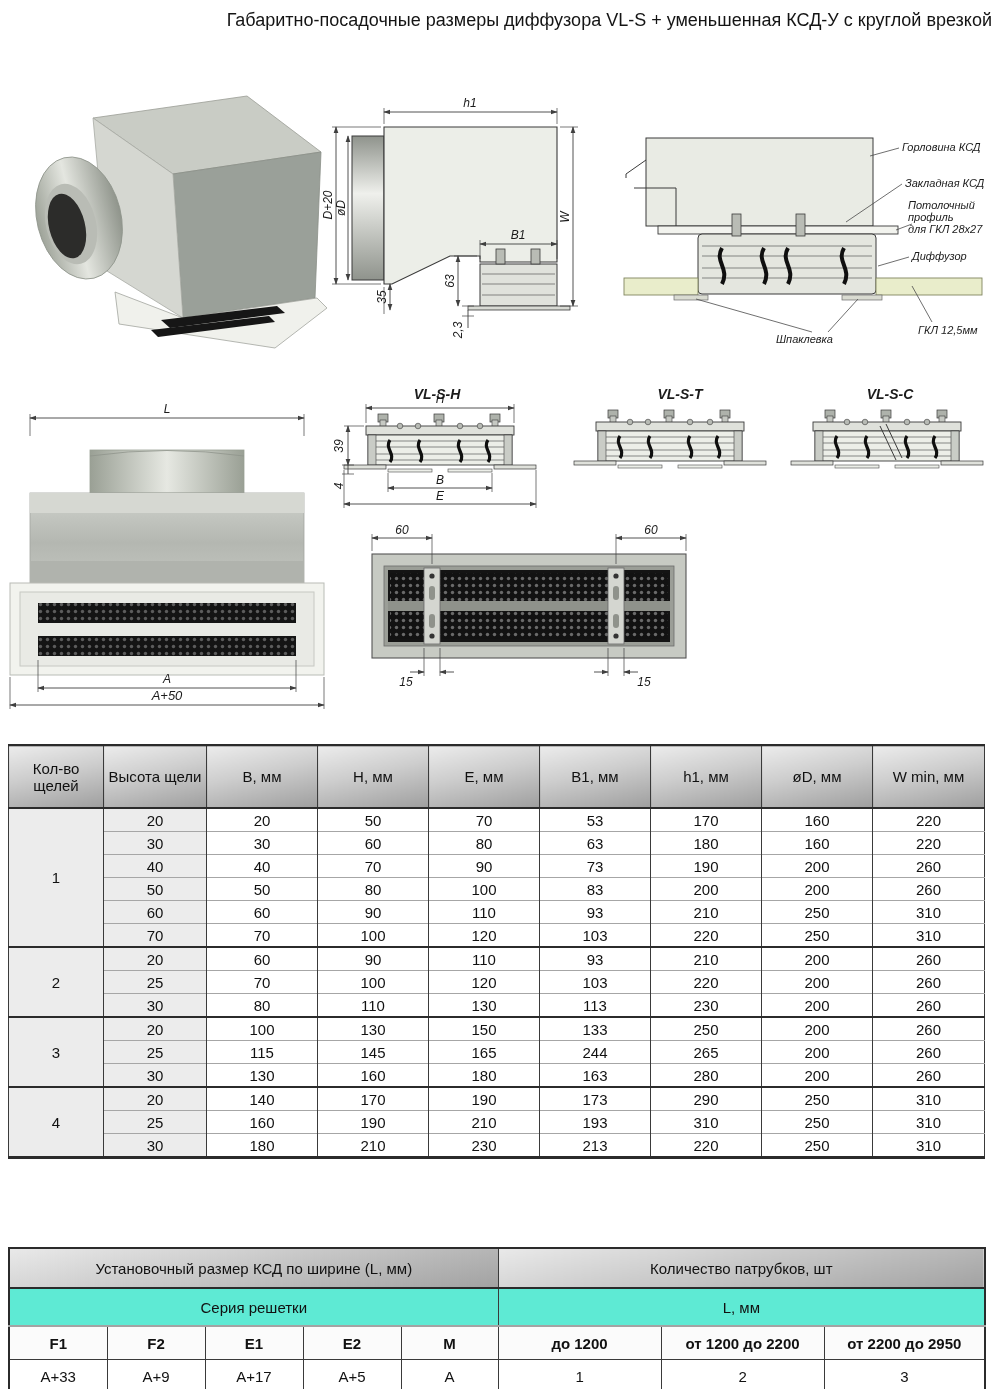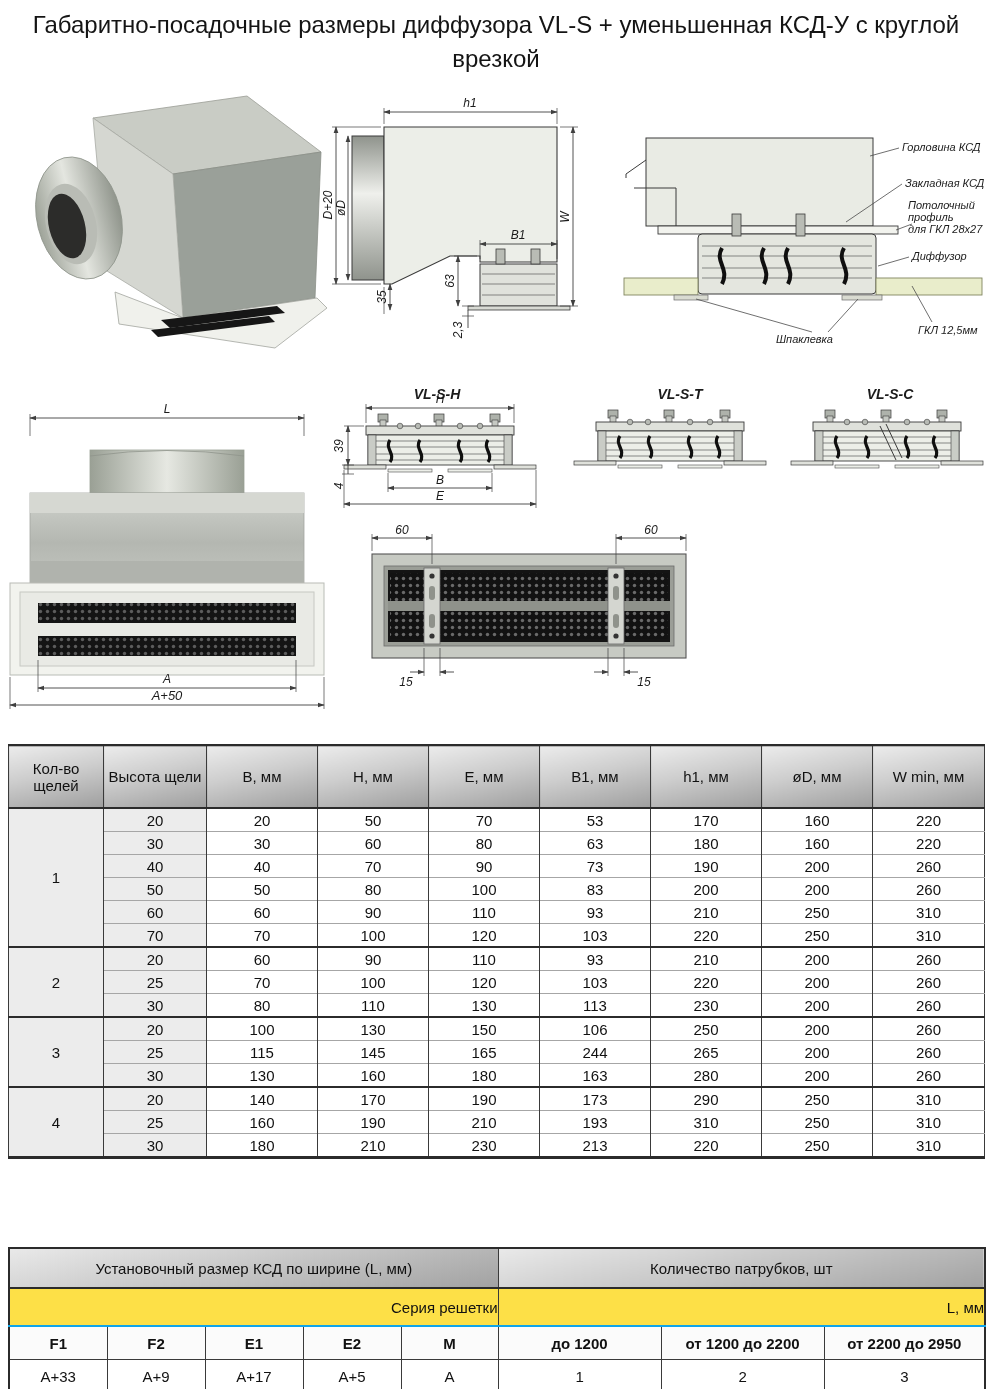--- a/index.html
+++ b/index.html
@@ -1,20 +1,20 @@
 <!DOCTYPE html>
 <html><head>
 <meta charset="utf-8">
 <style>
   html,body{margin:0;padding:0;background:#ffffff;}
   #stage{position:relative;width:992px;height:1389px;background:#fff;overflow:hidden;
          font-family:"Liberation Sans",sans-serif;color:#111;}
   
-  #title{position:absolute;left:0;top:8px;width:100%;text-align:center;
-         font-size:24px;line-height:1.4;color:#141414;}
+  #title{position:absolute;left:0;top:8px;width:100%;text-align:right;
+         font-size:18px;line-height:1.4;color:#141414;}
   
   svg{position:absolute;overflow:visible;}
   .oln{fill:#eceee8;stroke:#3a3a3a;stroke-width:1.1;}
   .metal{stroke:#3a3a3a;stroke-width:1;}
   .thin{stroke:#5a5a5a;stroke-width:.7;fill:none;}
   .dimline{stroke:#3f3f3f;stroke-width:.9;fill:none;}
   .extline{stroke:#3f3f3f;stroke-width:.7;}
   .dimtxt{font:italic 12px "Liberation Sans",sans-serif;fill:#1b1b1b;text-anchor:middle;}
   .callout{font:italic 11px "Liberation Sans",sans-serif;fill:#1b1b1b;}
   .leader{stroke:#4a4a4a;stroke-width:.8;fill:none;}
@@ -35,21 +35,21 @@
   #main-table td.hcell{background:#ececec;}
   #main-table td.vcell{background:#ffffff;}
   #main-table tr.group-first td{border-top:2px solid #2b2b2b;}
   
   #bottom-table{position:absolute;left:8px;top:1247px;width:976px;border-collapse:collapse;
       table-layout:fixed;font-size:15px;color:#111;border:2px solid #2b2b2b;}
   #bottom-table td{border:1px solid #3a3a3a;text-align:center;vertical-align:middle;padding:0;}
   #bottom-table .bt-head{height:38px;font-weight:400;
       background:linear-gradient(168deg,#e9e9e9 0%,#c6c6c6 50%,#a2a2a2 100%);
       border-bottom:2px solid #2b2b2b;}
-  #bottom-table .bt-sub{height:36px;background:#fde047;border-bottom:2px solid #0ea5e9;text-align:right;}
+  #bottom-table .bt-sub{height:36px;background:#5eead4;border-bottom:2px solid #a3a3a3;}
   #bottom-table .bt-col{height:32px;background:#fbfbfb;font-weight:bold;}
   #bottom-table .bt-val{height:32px;background:#ffffff;}
 </style>
 </head>
 <body>
 
 <div id="stage">
 
   <div id="title">
     <div>Габаритно-посадочные размеры диффузора VL-S + уменьшенная КСД-У с круглой врезкой</div>
@@ -449,21 +449,21 @@
           <td class="vcell">230</td>
           <td class="vcell">200</td>
           <td class="vcell">260</td>
         </tr>
         <tr class="group-first">
           <td rowspan="3" class="gcell">3</td>
           <td class="hcell">20</td>
           <td class="vcell">100</td>
           <td class="vcell">130</td>
           <td class="vcell">150</td>
-          <td class="vcell">106</td>
+          <td class="vcell">133</td>
           <td class="vcell">250</td>
           <td class="vcell">200</td>
           <td class="vcell">260</td>
         </tr>
         <tr>
           <td class="hcell">25</td>
           <td class="vcell">115</td>
           <td class="vcell">145</td>
           <td class="vcell">165</td>
           <td class="vcell">244</td>

